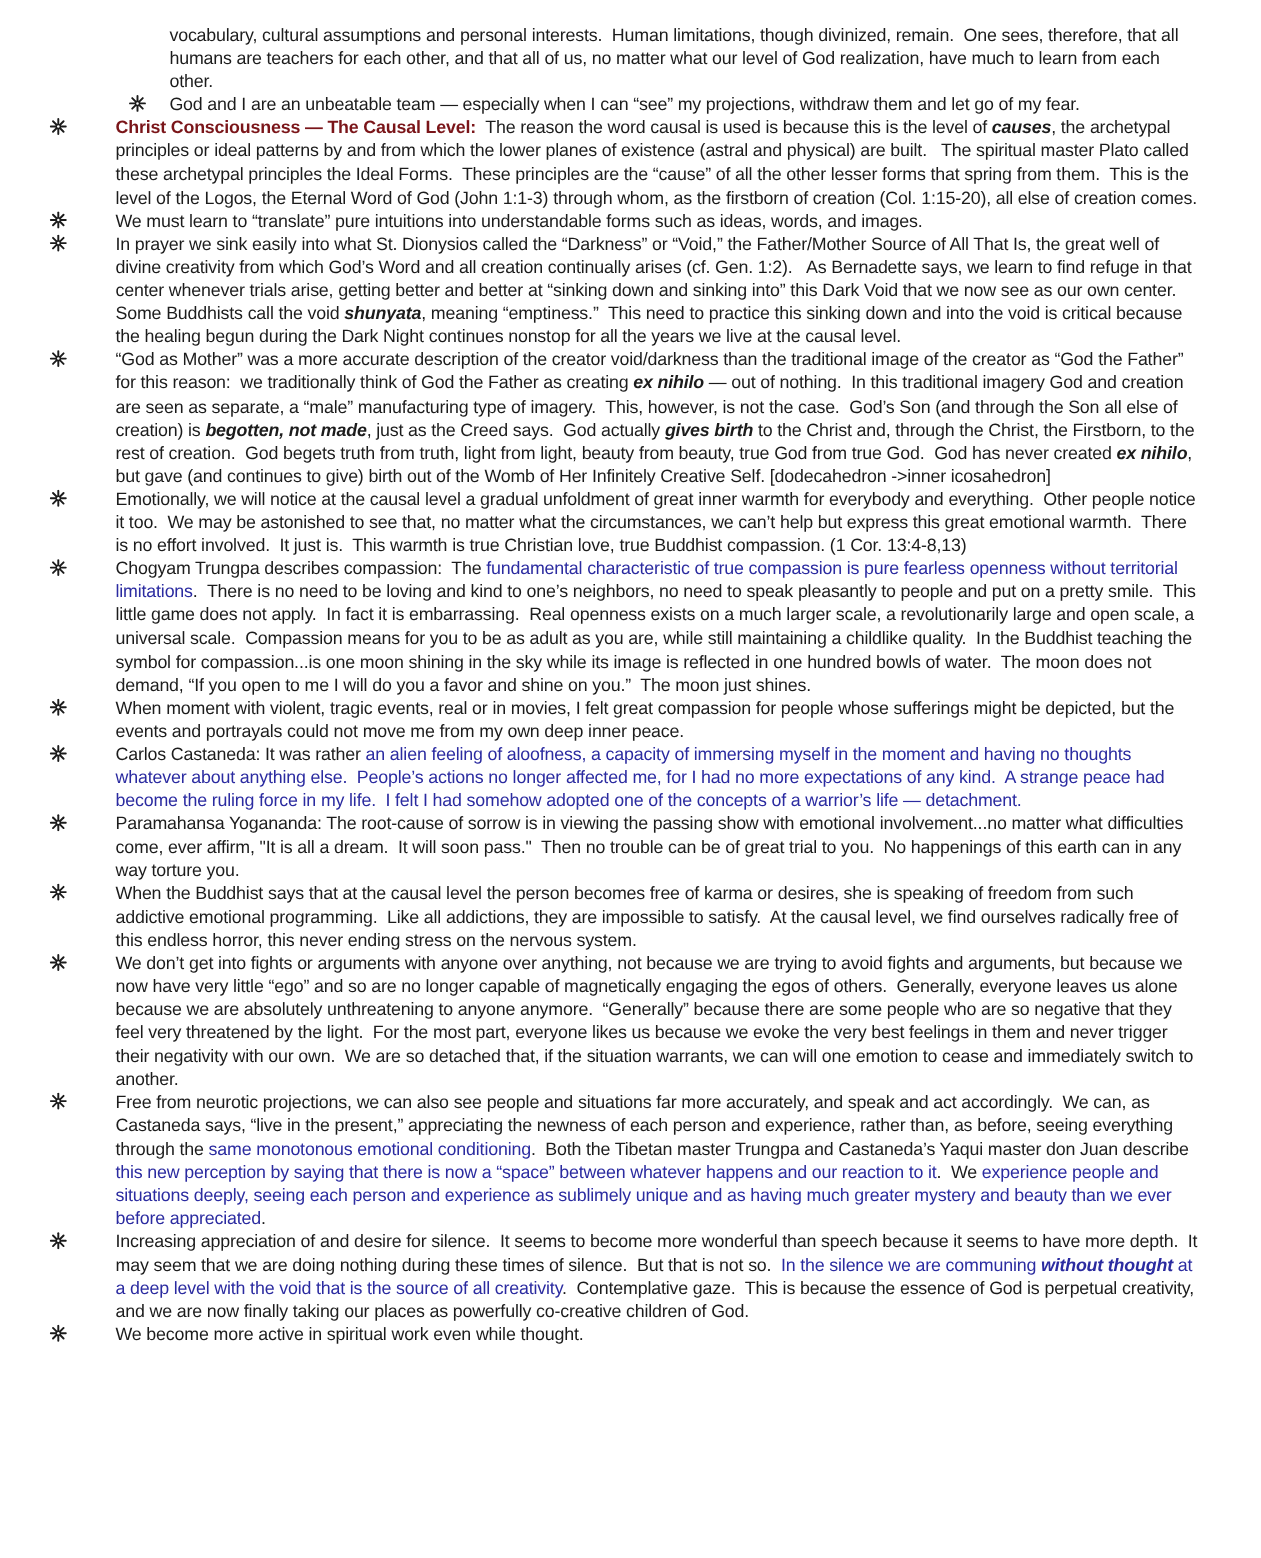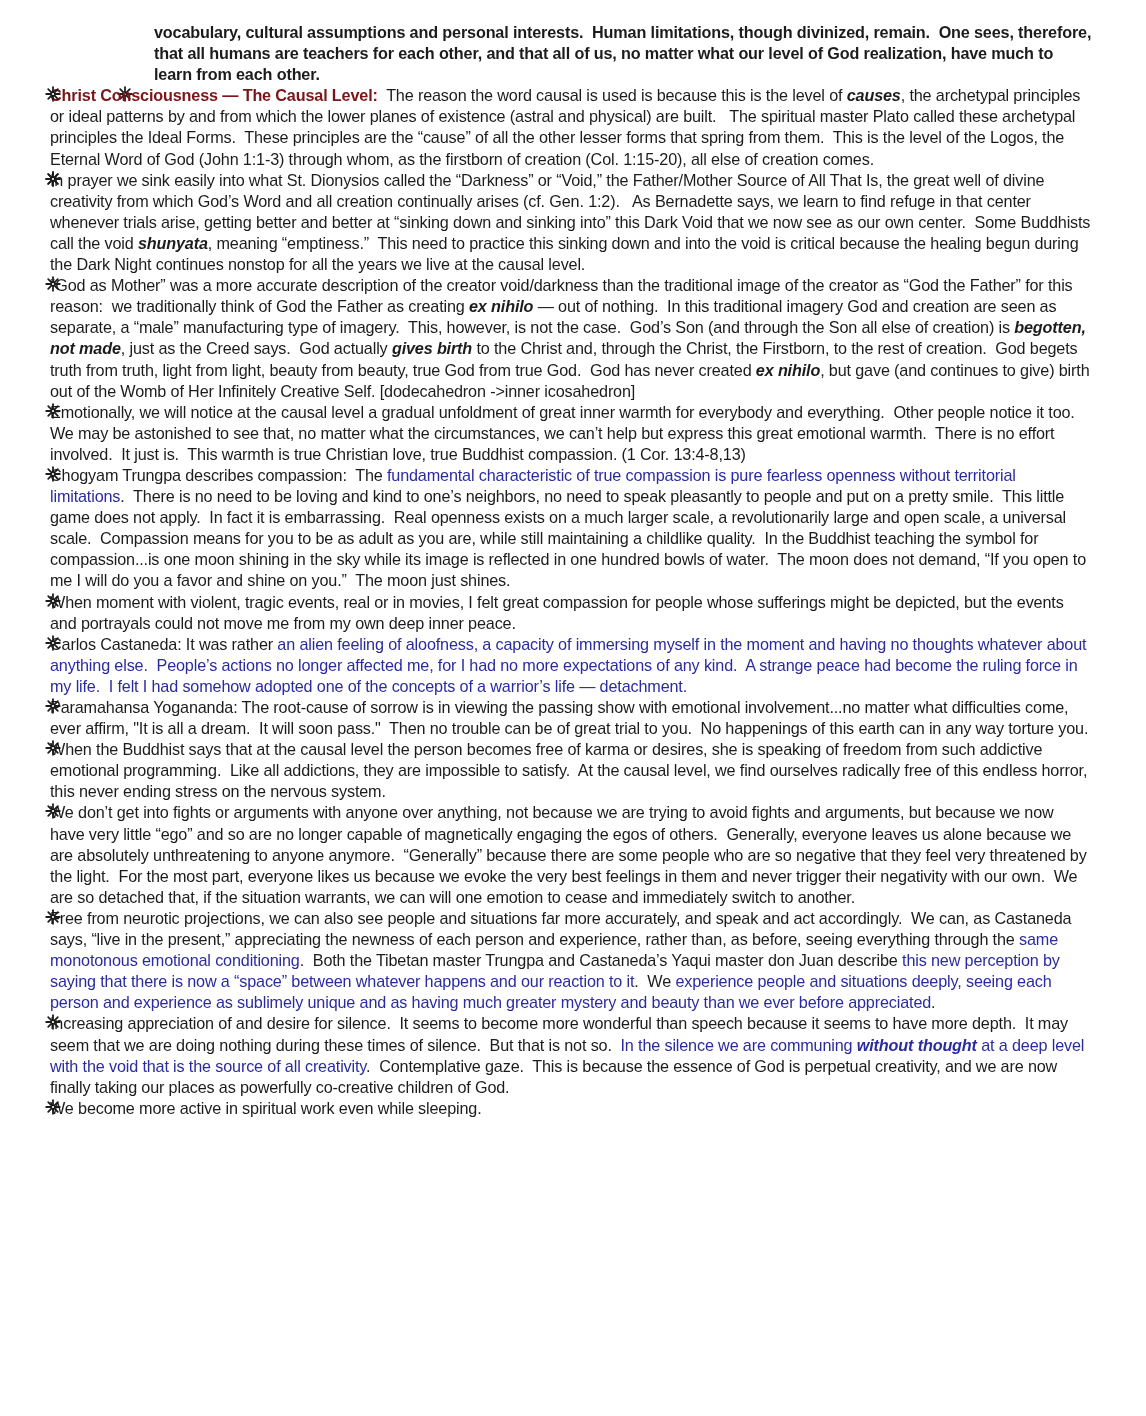--- a/index.html
+++ b/index.html
@@ -13,26 +13,26 @@
       line-height: 21.1px;
       color: #1c1c1c;
     }
     .page {
       position: absolute;
       left: 0; top: 22px;
       width: 1146px;
     }
     .item {
       position: relative;
-      padding-left: 50px;
+      padding-left: 105px;
       padding-right: 54px;
       letter-spacing: -0.15px;
     }
     .item.sub { padding-left: 154px; }
-    .item.cont { padding-left: 154px; font-weight: bold; }
+    .item.cont { padding-left: 154px; }
     .bullet {
       position: absolute;
       left: 45px;
       top: 1px;
       width: 18px;
       height: 18px;
     }
     .item.sub .bullet { left: 117px; }
     .bullet svg { width: 16px; height: 16px; display: block; }
     .heading { color: #7a1519; font-weight: bold; }
@@ -53,21 +53,21 @@
         <g stroke="#1c1c1c" stroke-width="2.2" stroke-linecap="round">
           <line x1="10" y1="1.5" x2="10" y2="18.5"></line>
           <line x1="1.5" y1="10" x2="18.5" y2="10"></line>
           <line x1="4" y1="4" x2="16" y2="16"></line>
           <line x1="16" y1="4" x2="4" y2="16"></line>
         </g>
         <circle cx="10" cy="10" r="1.4" fill="#ffffff"></circle>
       </g>
     </svg>
   </span>
-</div>
+<span style="white-space: pre-wrap;">God and I are an unbeatable team — especially when I can “see” my projections, withdraw them and let go of my fear.</span></div>
       <div class="item main">
   <span class="bullet">
     <svg viewBox="0 0 20 20">
       <g fill="#1c1c1c">
         <circle cx="10" cy="10" r="3.2"></circle>
         <g stroke="#1c1c1c" stroke-width="2.2" stroke-linecap="round">
           <line x1="10" y1="1.5" x2="10" y2="18.5"></line>
           <line x1="1.5" y1="10" x2="18.5" y2="10"></line>
           <line x1="4" y1="4" x2="16" y2="16"></line>
           <line x1="16" y1="4" x2="4" y2="16"></line>
@@ -85,21 +85,21 @@
         <g stroke="#1c1c1c" stroke-width="2.2" stroke-linecap="round">
           <line x1="10" y1="1.5" x2="10" y2="18.5"></line>
           <line x1="1.5" y1="10" x2="18.5" y2="10"></line>
           <line x1="4" y1="4" x2="16" y2="16"></line>
           <line x1="16" y1="4" x2="4" y2="16"></line>
         </g>
         <circle cx="10" cy="10" r="1.4" fill="#ffffff"></circle>
       </g>
     </svg>
   </span>
-</div>
+<span style="white-space: pre-wrap;">We must learn to “translate” pure intuitions into understandable forms such as ideas, words, and images.</span></div>
       <div class="item main">
   <span class="bullet">
     <svg viewBox="0 0 20 20">
       <g fill="#1c1c1c">
         <circle cx="10" cy="10" r="3.2"></circle>
         <g stroke="#1c1c1c" stroke-width="2.2" stroke-linecap="round">
           <line x1="10" y1="1.5" x2="10" y2="18.5"></line>
           <line x1="1.5" y1="10" x2="18.5" y2="10"></line>
           <line x1="4" y1="4" x2="16" y2="16"></line>
           <line x1="16" y1="4" x2="4" y2="16"></line>
@@ -277,15 +277,15 @@
         <g stroke="#1c1c1c" stroke-width="2.2" stroke-linecap="round">
           <line x1="10" y1="1.5" x2="10" y2="18.5"></line>
           <line x1="1.5" y1="10" x2="18.5" y2="10"></line>
           <line x1="4" y1="4" x2="16" y2="16"></line>
           <line x1="16" y1="4" x2="4" y2="16"></line>
         </g>
         <circle cx="10" cy="10" r="1.4" fill="#ffffff"></circle>
       </g>
     </svg>
   </span>
-<span style="white-space: pre-wrap;">We become more active in spiritual work even while sleeping.</span></div>
+<span style="white-space: pre-wrap;">We become more active in spiritual work even while thought.</span></div>
     </div>
 </div>
 
 </body></html>

